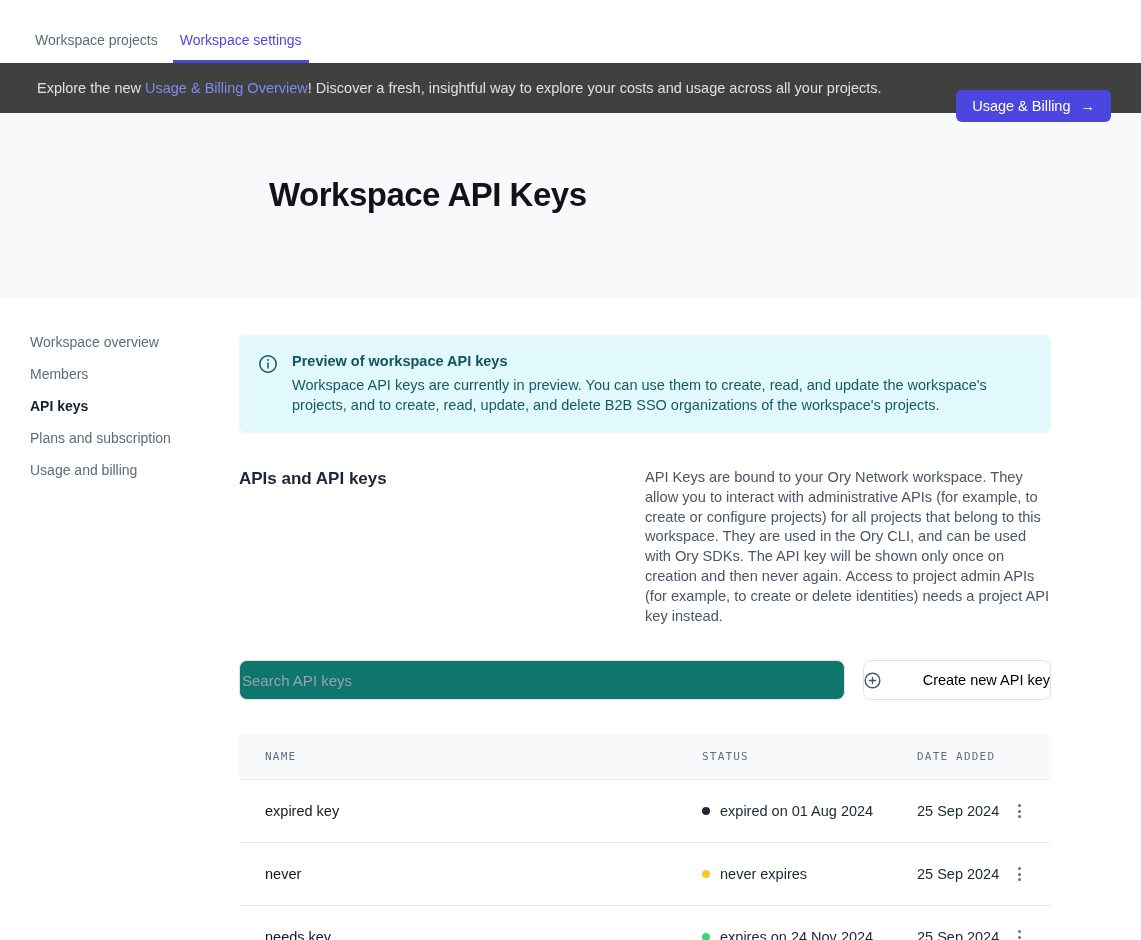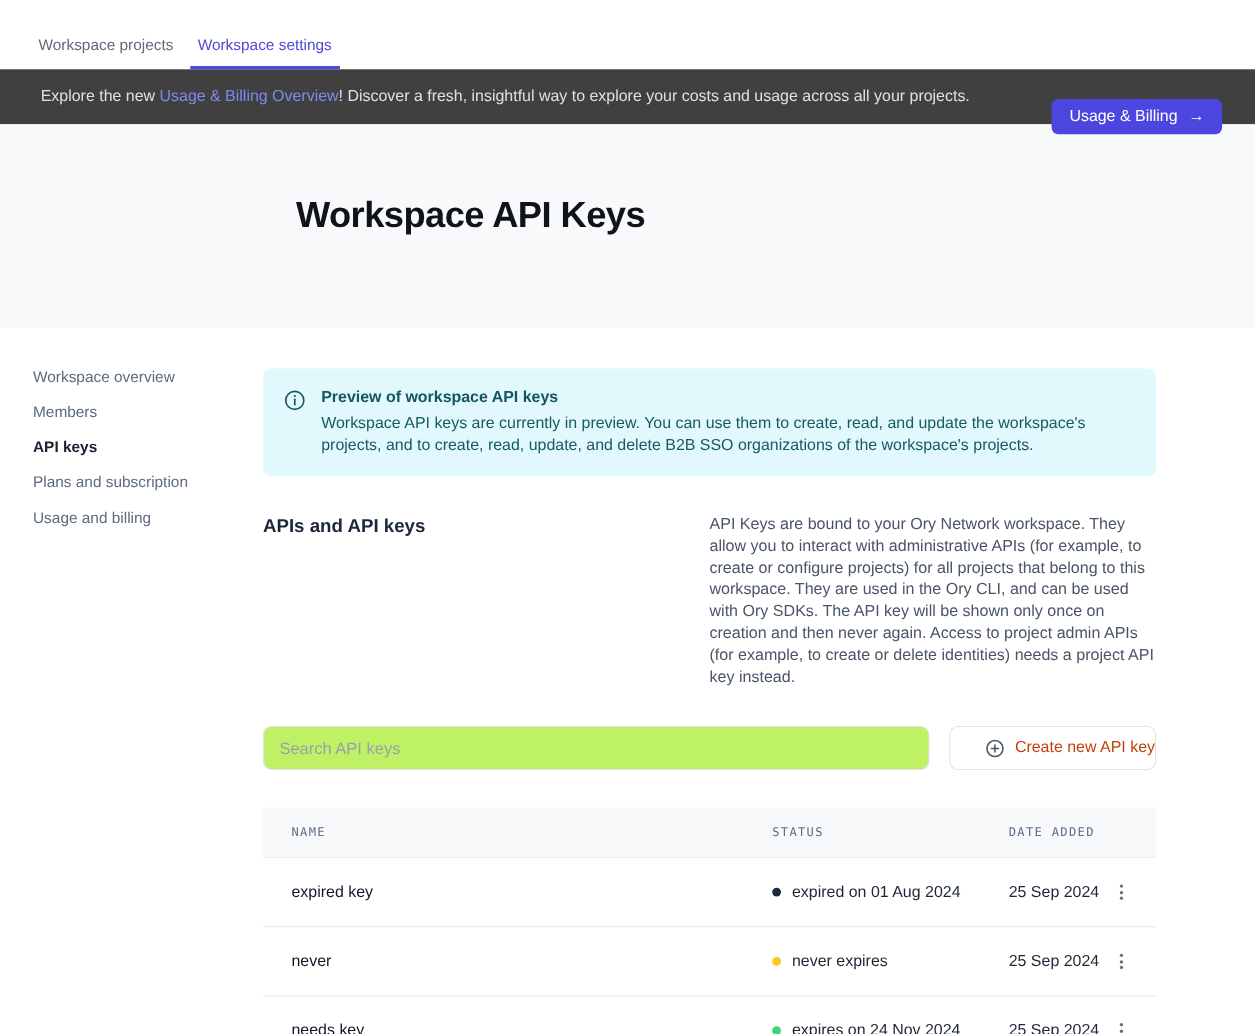--- a/index.html
+++ b/index.html
@@ -116,40 +116,40 @@
     line-height: 19.8px;
   }
 
   
   .toolbar { display: flex; margin-top: 34px; gap: 18px; }
   .search-input {
     flex: 1;
     height: 40px;
     border: 1px solid #dfe3e8;
     border-radius: 8px;
-    padding: 0 14px;
+    padding: 0 2px;
     font-family: "Liberation Sans", sans-serif;
     font-size: 15px;
     color: #111827;
-    background: #bef264;
+    background: #0f766e;
     outline: none;
   }
   .search-input::placeholder { color: #98a1ae; }
   .create-btn {
     width: 188px;
     height: 40px;
     background: #ffffff;
     border: 1px solid #dfe3e8;
     border-radius: 8px;
     font-family: "Liberation Sans", sans-serif;
     font-size: 14.5px;
-    color: #c2410c;
+    color: #000000;
     display: inline-flex;
     align-items: center;
-    justify-content: flex-end;
+    justify-content: space-between;
     gap: 10px;
     cursor: pointer;
   }
 
   
   .table { margin-top: 34px; }
   .thead {
     background: #f8f9fa;
     height: 46px;
     display: grid;

